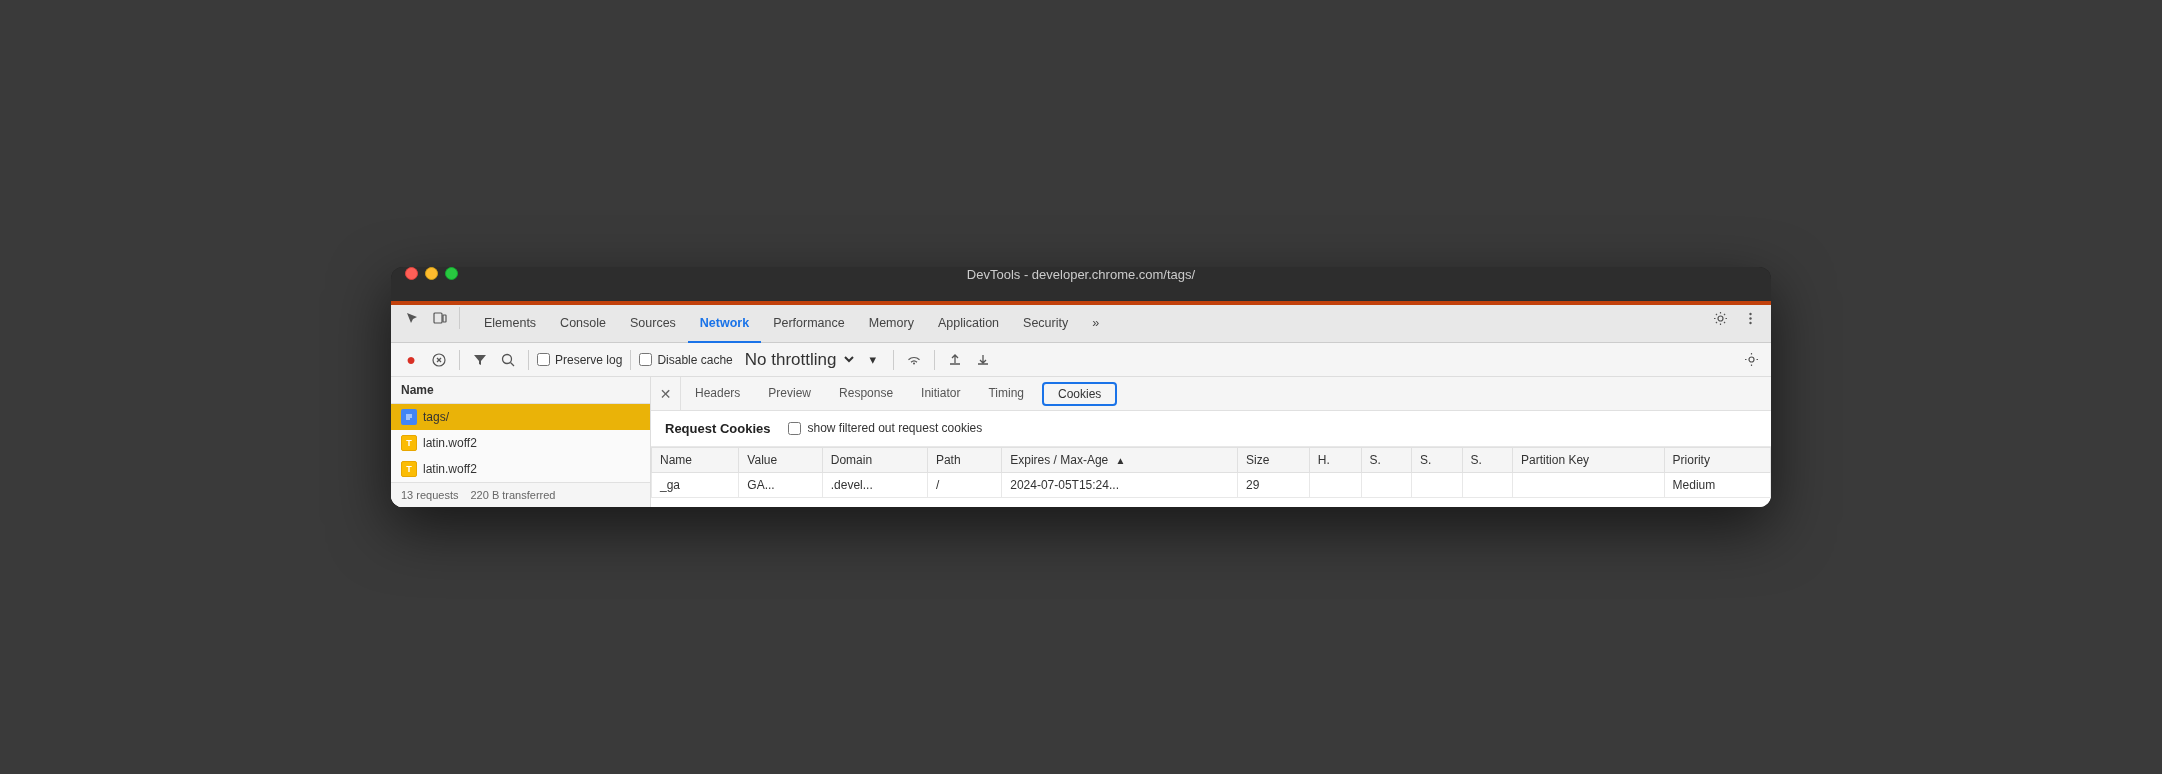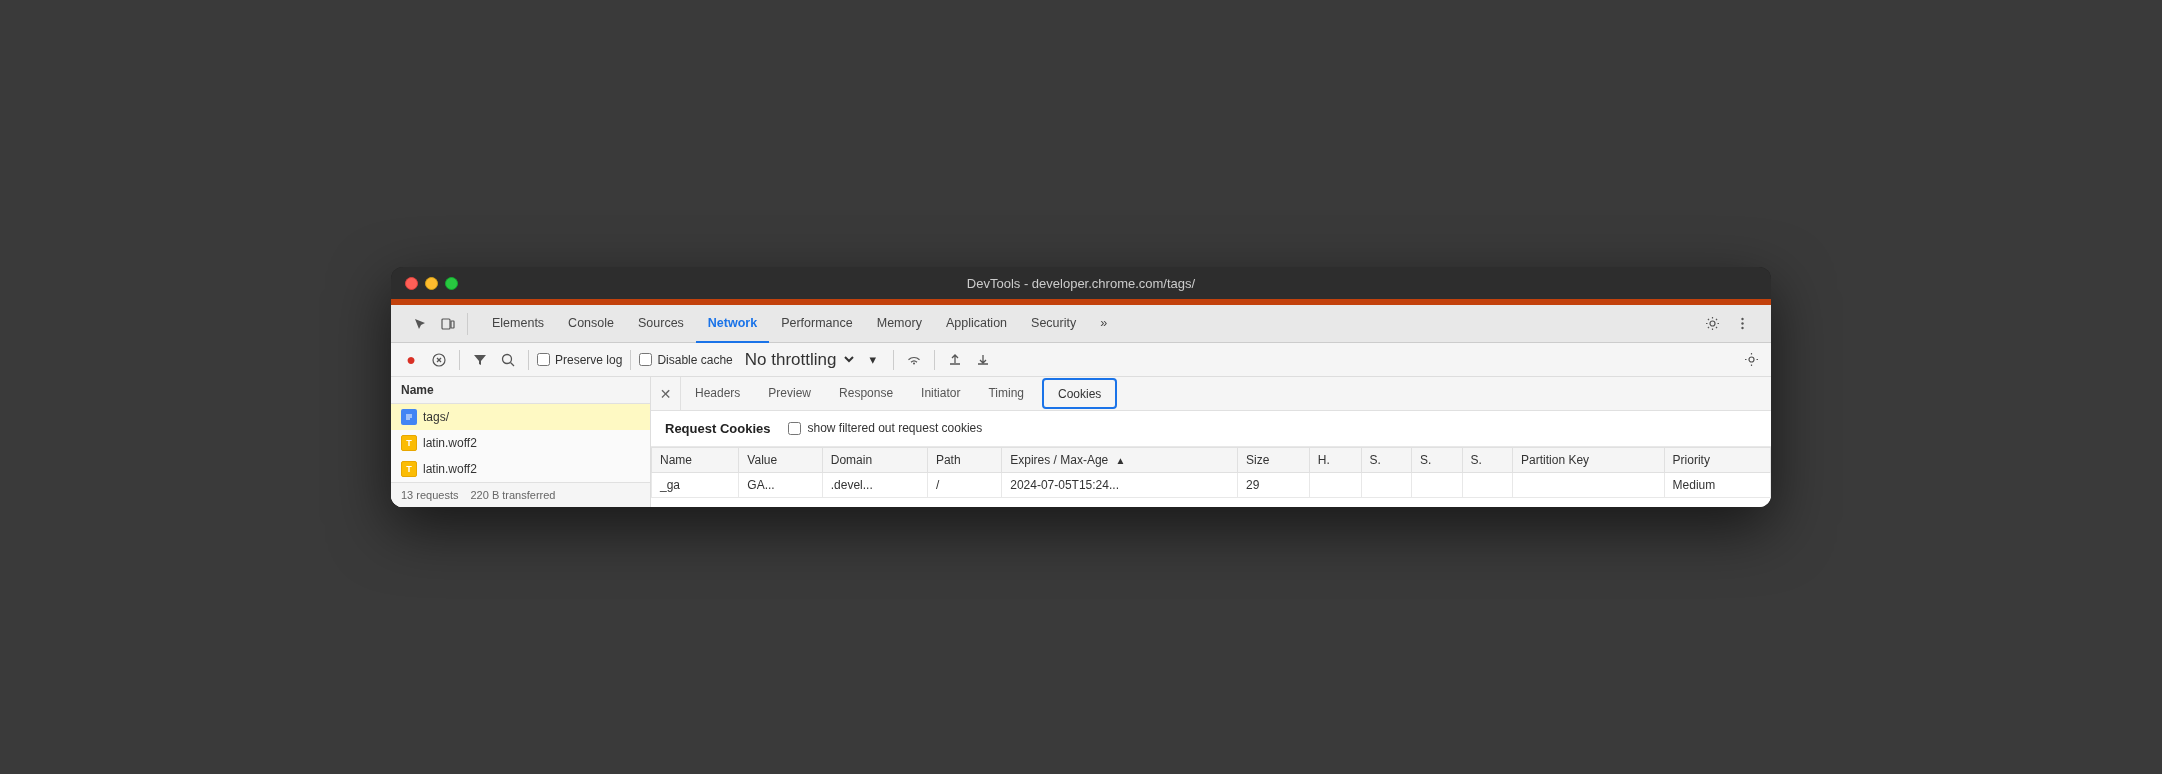--- a/index.html
+++ b/index.html
@@ -15,24 +15,24 @@
       width: 1380px;
       background: #1e1e1e;
       border-radius: 12px;
       box-shadow: 0 20px 60px rgba(0,0,0,0.6);
       overflow: hidden;
     }
     .titlebar {
       background: #2d2d2d;
       height: 38px;
       display: flex;
-      align-items: center;
+      align-items: flex-start;
       justify-content: center;
       position: relative;
-      border-bottom: 6px solid #c2410c;
+      border-bottom: 4px solid #c2410c;
     }
     .traffic-lights {
       position: absolute;
       left: 14px;
       display: flex;
       gap: 7px;
       align-items: center;
     }
     .traffic-light {
       width: 13px;
@@ -51,23 +51,23 @@
     .devtools-body {
       background: #f0f0f0;
       display: flex;
       flex-direction: column;
     }
     
     .tabs-bar {
       background: #e8e8e8;
       border-bottom: 1px solid #ccc;
       display: flex;
-      align-items: center;
+      align-items: flex-start;
       height: 38px;
-      padding: 0 16px;
+      padding: 0 8px;
       gap: 0;
     }
     .tabs-bar-icons {
       display: flex;
       align-items: center;
       gap: 2px;
       margin-right: 8px;
     }
     .icon-btn {
       width: 26px;
@@ -187,21 +187,21 @@
       display: flex;
       align-items: center;
       gap: 6px;
       padding: 5px 10px;
       font-size: 12px;
       color: #333;
       cursor: pointer;
       white-space: nowrap;
       overflow: hidden;
     }
-    .file-item.selected { background: #fef9c3; }
+    .file-item.selected { background: #eab308; }
     .file-icon {
       width: 16px;
       height: 16px;
       display: flex;
       align-items: center;
       justify-content: center;
       font-size: 10px;
       border-radius: 2px;
       flex-shrink: 0;
     }
@@ -254,21 +254,21 @@
       cursor: pointer;
       border-bottom: 2px solid transparent;
       white-space: nowrap;
     }
     .req-tab.active-cookies {
       border: 2px solid #1a73e8;
       border-radius: 4px;
       margin: 4px 4px;
       color: #333;
       font-weight: 500;
-      height: 31px;
+      height: 24px;
     }
     
     .cookies-area {
       flex: 1;
       overflow: auto;
       padding: 0;
     }
     .cookies-header-row {
       display: flex;
       align-items: flex-start;

